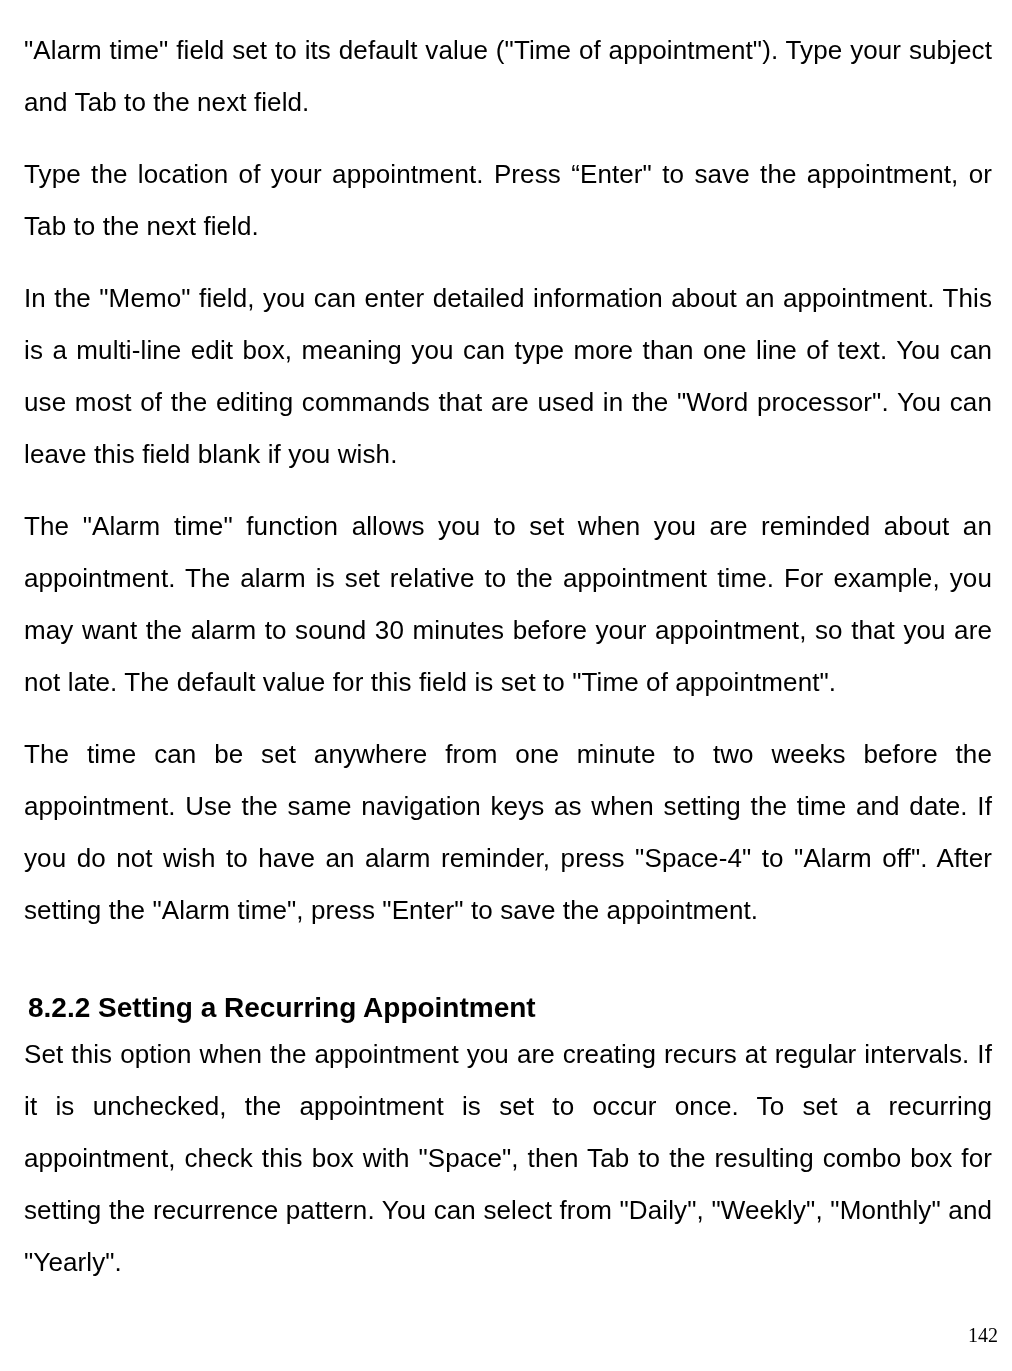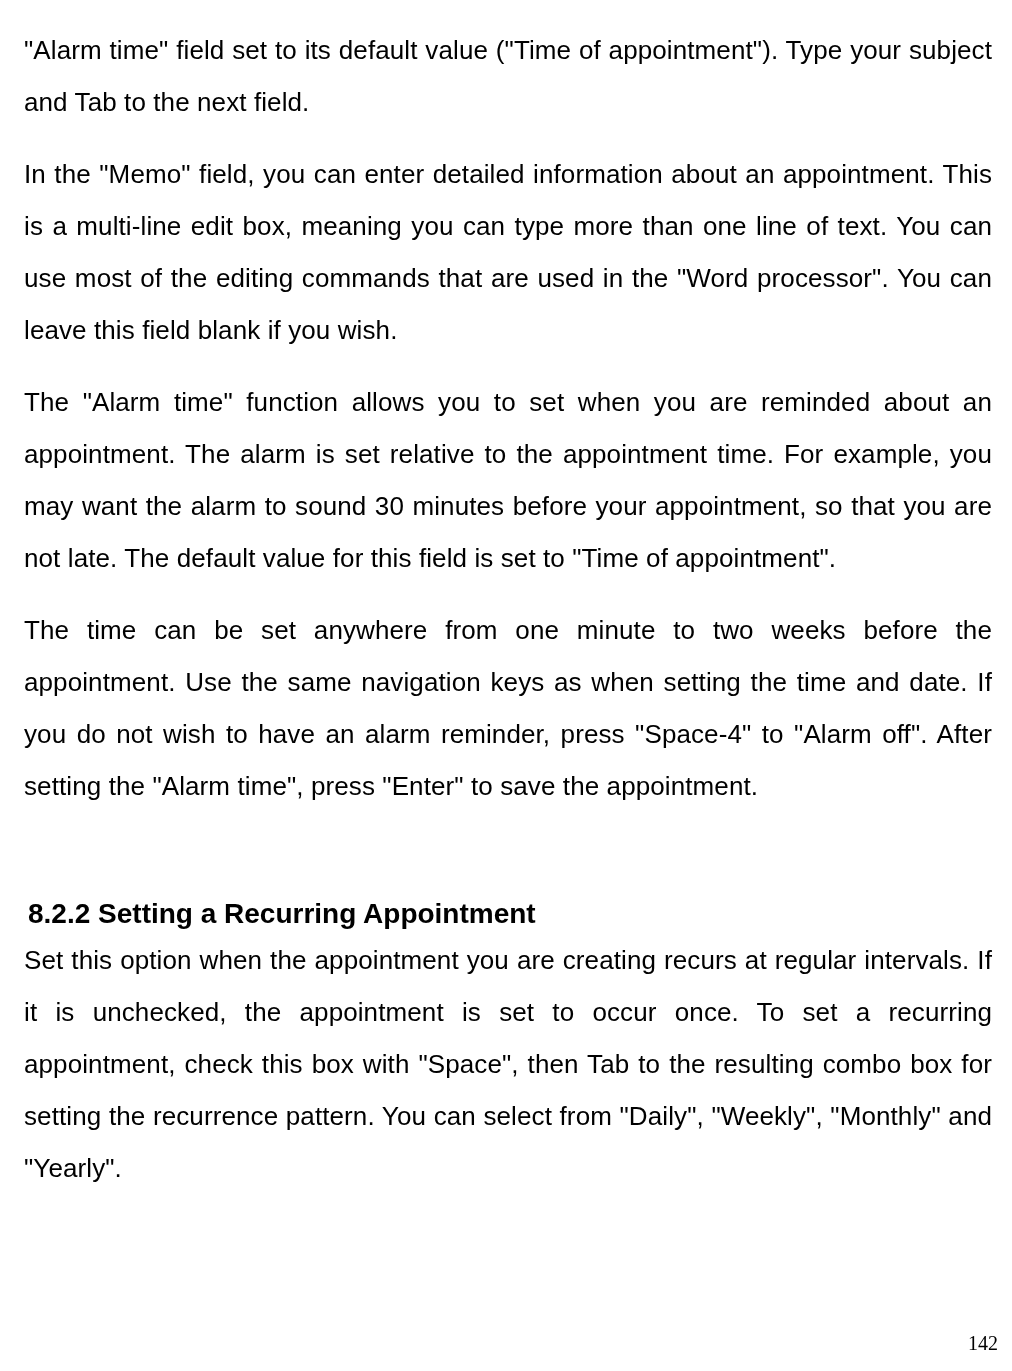--- a/index.html
+++ b/index.html
@@ -20,37 +20,38 @@
     p.body-text {
       font-size: 26px;
       line-height: 2.0;
       margin: 0 0 20px 0;
       text-align: justify;
       letter-spacing: 0.1px;
     }
     h2.section-heading {
       font-size: 28px;
       font-weight: bold;
-      margin: 86px 0 4px 4px;
+      margin: 56px 0 4px 4px;
       text-align: left;
     }
     .page-number {
       position: absolute;
       right: 14px;
-      bottom: 16px;
+      bottom: 24px;
       font-family: "Times New Roman", Times, serif;
       font-size: 20px;
       color: #000;
     }
   </style>
 </head>
 <body>
 
 <div class="page">
   <p class="body-text">"Alarm time" field set to its default value ("Time of appointment"). Type your subject and Tab to the next field.</p>
+  <p class="body-text">Type the location of your appointment. Press “Enter" to save the appointment, or Tab to the next field.</p>
   <p class="body-text">In the "Memo" field, you can enter detailed information about an appointment. This is a multi-line edit box, meaning you can type more than one line of text. You can use most of the editing commands that are used in the "Word processor". You can leave this field blank if you wish.</p>
   <p class="body-text">The "Alarm time" function allows you to set when you are reminded about an appointment. The alarm is set relative to the appointment time. For example, you may want the alarm to sound 30 minutes before your appointment, so that you are not late. The default value for this field is set to "Time of appointment".</p>
   <p class="body-text">The time can be set anywhere from one minute to two weeks before the appointment. Use the same navigation keys as when setting the time and date. If you do not wish to have an alarm reminder, press "Space-4" to "Alarm off". After setting the "Alarm time", press "Enter" to save the appointment.</p>
 
   <h2 class="section-heading">8.2.2 Setting a Recurring Appointment</h2>
 
   <p class="body-text">Set this option when the appointment you are creating recurs at regular intervals. If it is unchecked, the appointment is set to occur once. To set a recurring appointment, check this box with "Space", then Tab to the resulting combo box for setting the recurrence pattern. You can select from "Daily", "Weekly", "Monthly" and "Yearly".</p>
 </div>
 
 <div class="page-number">142</div>

